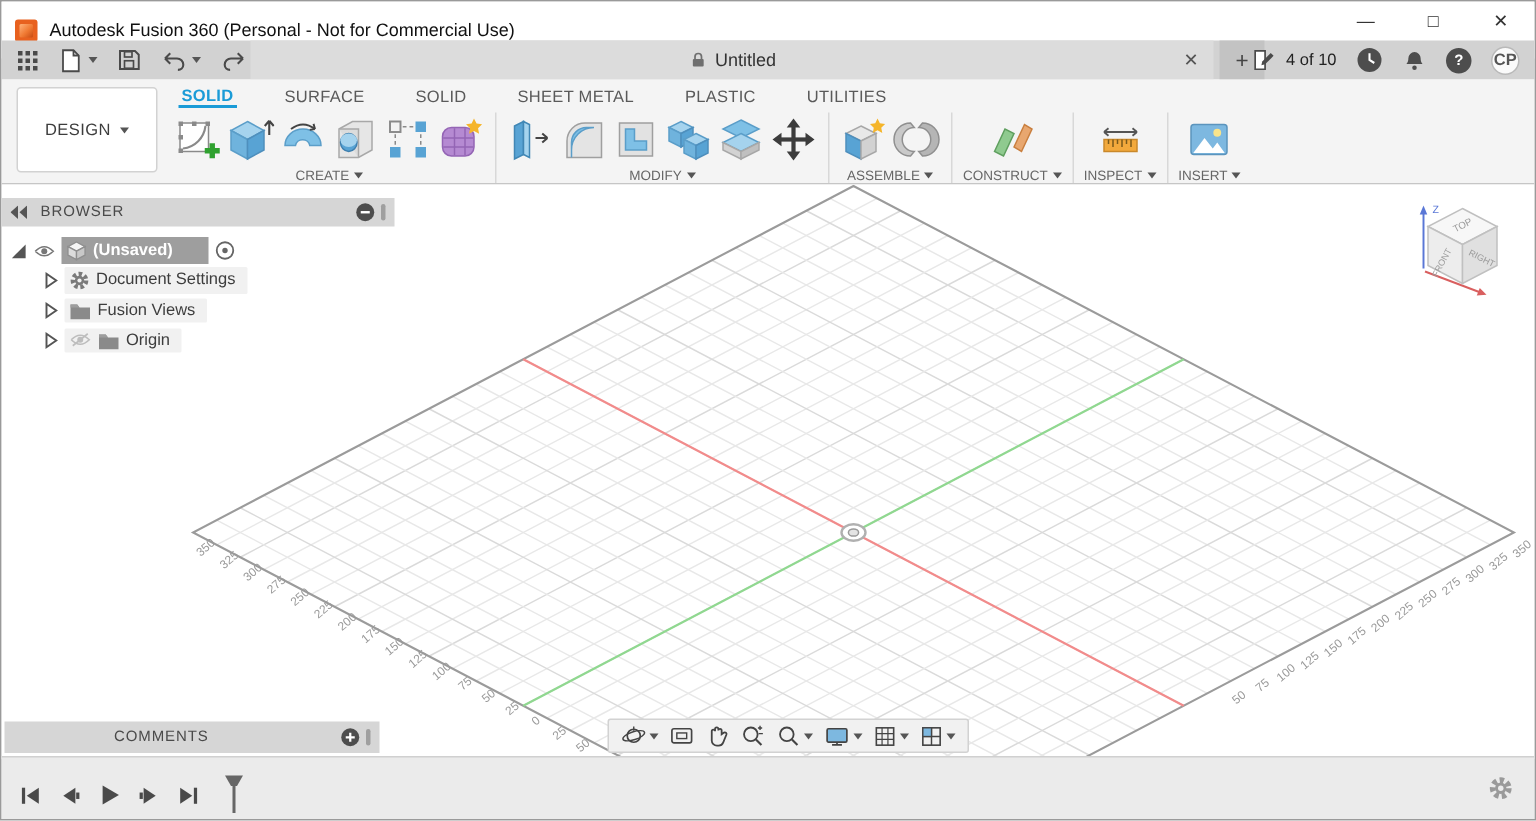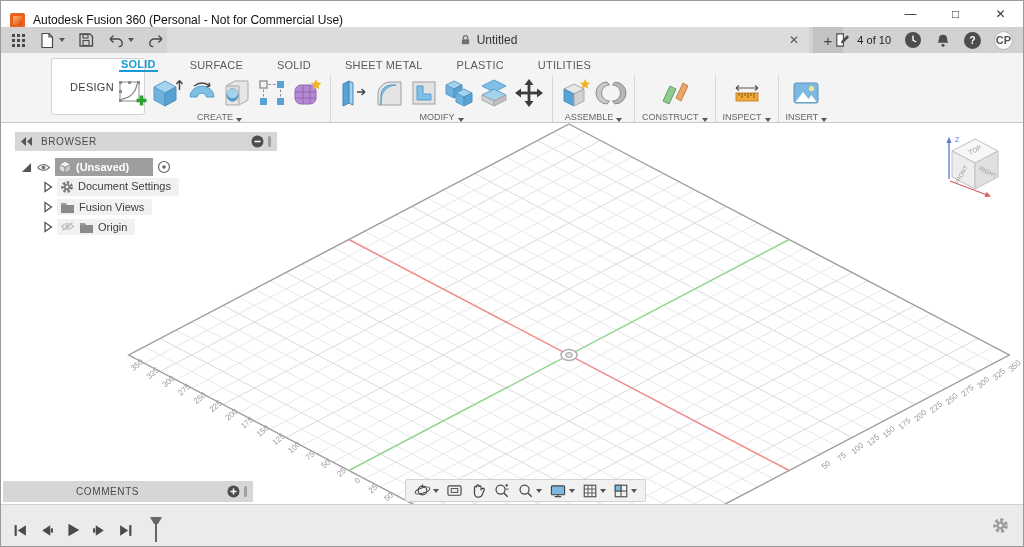--- a/index.html
+++ b/index.html
@@ -22,36 +22,36 @@
   .doc-tab .label{font-size:12px;color:#333;}
   .tab-close{position:absolute;right:10px;top:0;height:26px;display:flex;align-items:center;font-size:12px;color:#555;}
   .new-tab{position:absolute;left:812px;top:0;width:30px;height:26px;background:#c3c3c3;display:flex;align-items:center;justify-content:center;font-size:15px;color:#444;}
   .qat-right{position:absolute;right:10px;top:0;height:26px;display:flex;align-items:center;gap:13px;}
   .counter{font-size:11px;color:#222;margin-left:-6px;}
   .round-dark{width:17px;height:17px;border-radius:50%;background:#4d4d4d;color:#fff;display:flex;align-items:center;justify-content:center;font-size:10px;font-weight:bold;}
   .avatar{width:19px;height:19px;border-radius:50%;background:#fafafa;border:1px solid #b9b9b9;color:#555;display:flex;align-items:center;justify-content:center;font-size:11px;font-weight:bold;box-sizing:border-box;}
   
   .ribbon{position:absolute;left:0;top:52px;right:0;height:70px;background:#f4f4f4;border-bottom:1px solid #c6c6c6;box-sizing:border-box;}
   .design-btn{position:absolute;left:10px;top:5px;width:92px;height:55px;background:#fff;border:1px solid #d2d2d2;border-radius:3px;
-       display:flex;align-items:center;justify-content:center;gap:6px;font-size:11px;color:#3d3d3d;letter-spacing:.3px;margin-left:40px;}
+       display:flex;align-items:center;justify-content:center;gap:6px;font-size:11px;color:#3d3d3d;letter-spacing:.3px;}
   .rtabs{position:absolute;left:118px;top:3px;height:17px;display:flex;gap:30px;align-items:center;}
   .rtab{font-size:11px;color:#5a5a5a;letter-spacing:.2px;padding:1px 2px;}
   .rtab.active{color:#1a9bd7;font-weight:bold;border-bottom:2px solid #1a9bd7;padding-bottom:0;}
   .tools{position:absolute;left:108px;top:22px;height:47px;display:flex;align-items:flex-start;}
   .tgroup{display:flex;flex-direction:column;align-items:center;padding:0 7px;}
   .tgroup + .tgroup{border-left:1px solid #d8d8d8;}
   .tico-row{display:flex;align-items:center;gap:3px;height:36px;}
-  .tlabel{font-size:9px;color:#666;margin-top:1px;display:flex;align-items:flex-end;gap:3px;}
+  .tlabel{font-size:9px;color:#666;margin-top:1px;display:flex;align-items:center;gap:3px;}
   .ticon{width:32px;height:32px;display:block;}
   .caret{width:0;height:0;border-left:3.5px solid transparent;border-right:3.5px solid transparent;border-top:4px solid #555;display:inline-block;}
   
   .viewport{position:absolute;left:0;top:122px;right:0;height:383px;background:#fff;overflow:hidden;}
   #gridsvg{position:absolute;left:0;top:0;pointer-events:none;}
   
-  .browser{position:absolute;left:14px;top:9px;width:262px;}
+  .browser{position:absolute;left:0;top:9px;width:262px;}
   .bheader{height:19px;background:#d6d6d6;display:flex;align-items:center;position:relative;}
   .btitle{font-size:10px;color:#4a4a4a;letter-spacing:.6px;margin-left:9px;}
   .bhead-right{position:absolute;right:6px;display:flex;align-items:center;gap:4px;}
   .handle{width:3px;height:11px;border-radius:2px;background:#9f9f9f;}
   .btree{margin-top:6px;font-size:11px;color:#3d3d3d;}
   .brow{display:flex;align-items:center;height:20px;gap:4px;}
   .pill{display:flex;align-items:flex-start;gap:4px;background:#f1f1f1;padding:2px 8px 2px 3px;border-radius:1px;}
   .pill-root{display:flex;align-items:center;gap:4px;background:#9e9e9e;color:#fff;font-weight:bold;padding:2px 24px 2px 3px;}
   
   .viewcube{position:absolute;right:8px;top:6px;}

